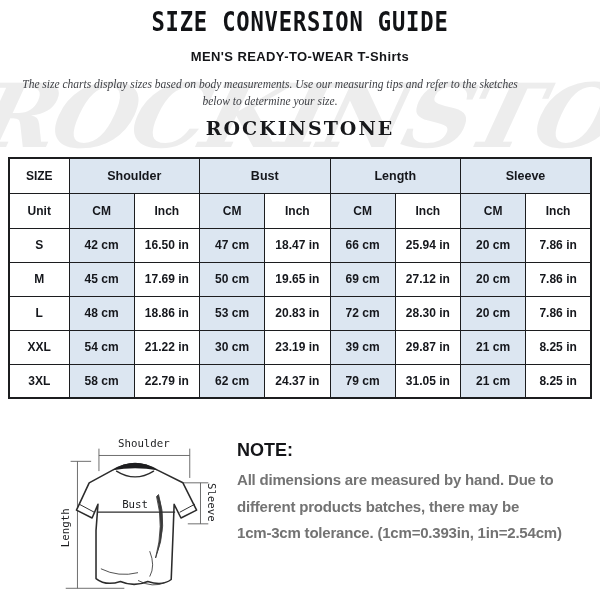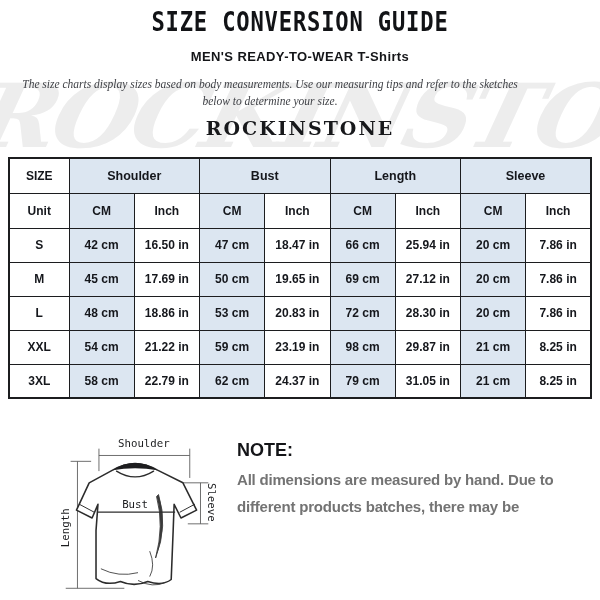--- a/index.html
+++ b/index.html
@@ -138,23 +138,23 @@
           <td>20.83 in</td>
           <td class="blue">72 cm</td>
           <td>28.30 in</td>
           <td class="blue">20 cm</td>
           <td>7.86 in</td>
         </tr>
         <tr>
           <td>XXL</td>
           <td class="blue">54 cm</td>
           <td>21.22 in</td>
-          <td class="blue">59 cm</td>
+          <td class="blue">30 cm</td>
           <td>23.19 in</td>
-          <td class="blue">98 cm</td>
+          <td class="blue">39 cm</td>
           <td>29.87 in</td>
           <td class="blue">21 cm</td>
           <td>8.25 in</td>
         </tr>
         <tr>
           <td>3XL</td>
           <td class="blue">58 cm</td>
           <td>22.79 in</td>
           <td class="blue">62 cm</td>
           <td>24.37 in</td>
@@ -205,16 +205,17 @@
       <text x="29" y="96" text-anchor="middle" transform="rotate(-90 29 96)">Length</text>
       <text x="172" y="70" text-anchor="middle" transform="rotate(90 172 70)" font-size="10.5">Sleeve</text>
     </svg>
   </div>
 
   <div class="note">
     <div class="note-heading">NOTE:</div>
     <div id="note-lines">
         <div class="note-line">All dimensions are measured by hand. Due to</div>
         <div class="note-line">different products batches, there may be</div>
+        <div class="note-line">1cm-3cm tolerance. (1cm=0.393in, 1in=2.54cm)</div>
       </div>
   </div>
 
 </div>
 
 </body></html>

